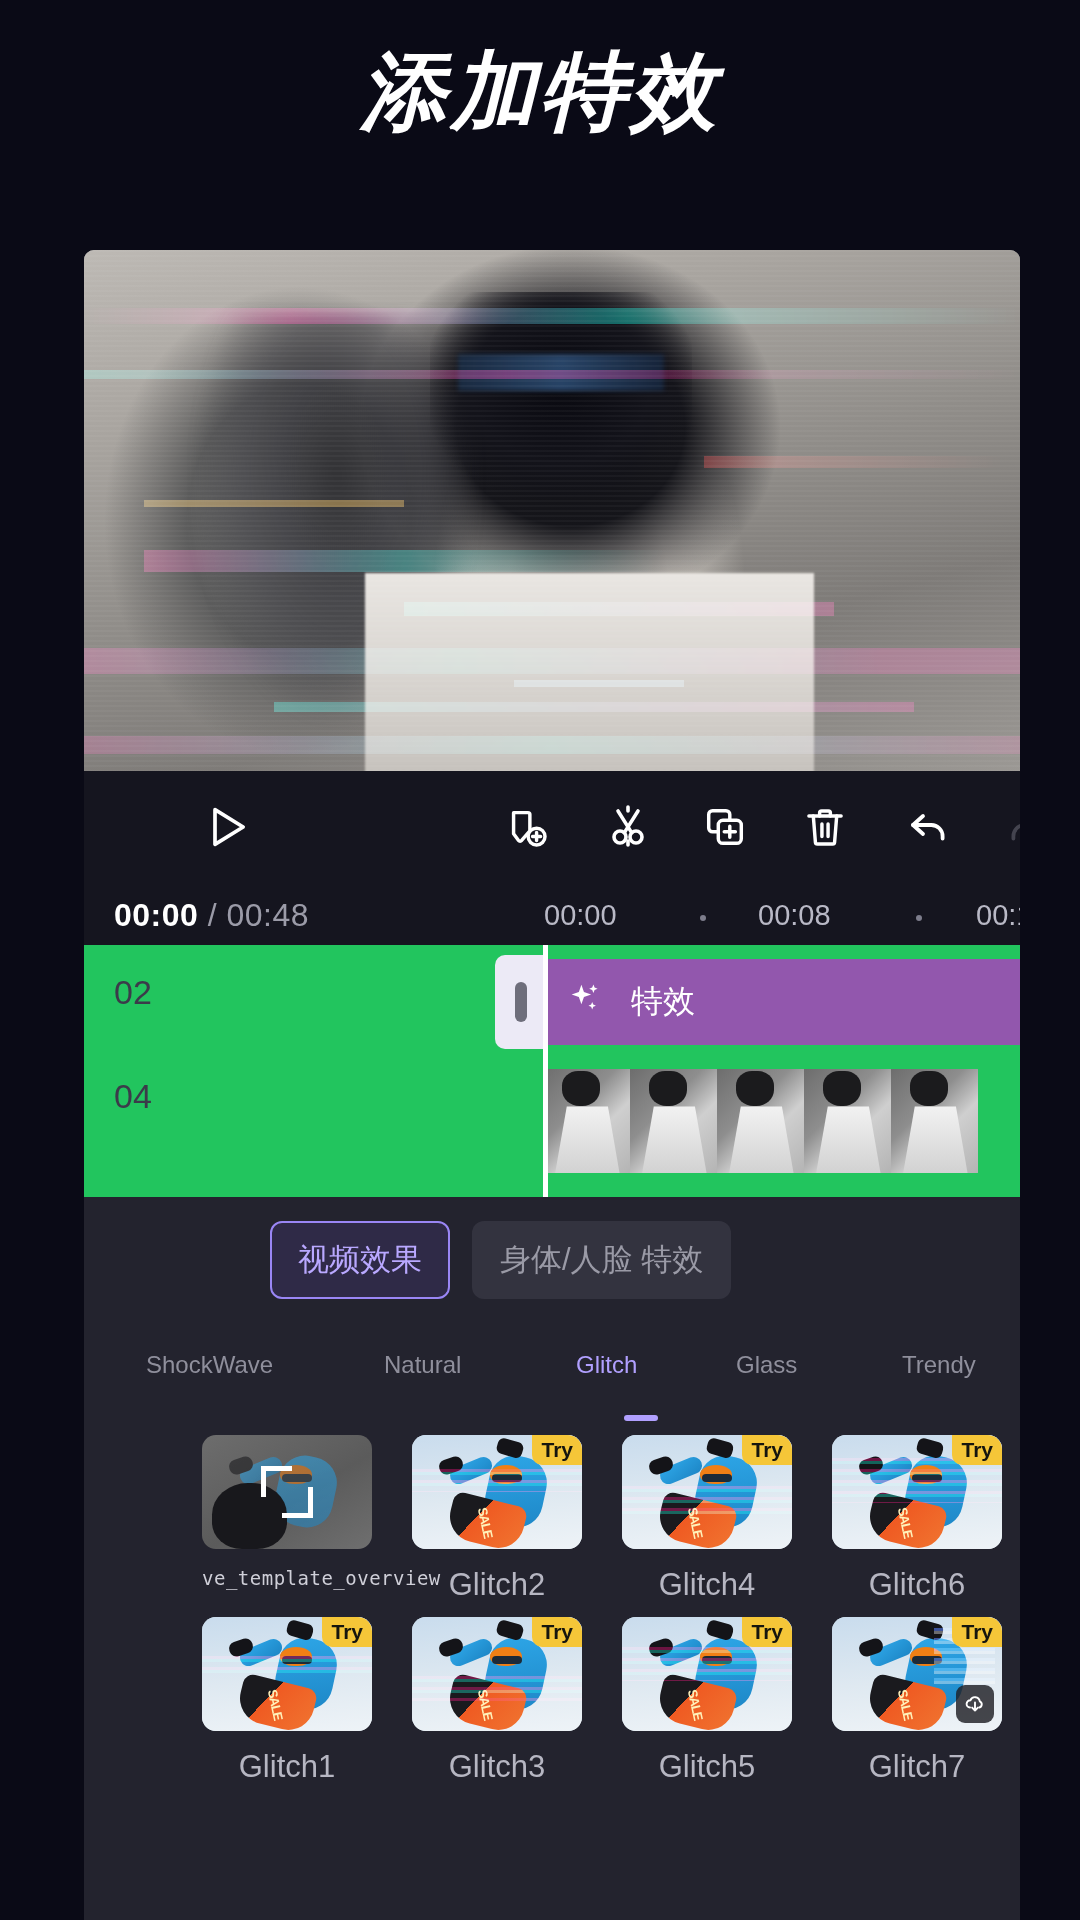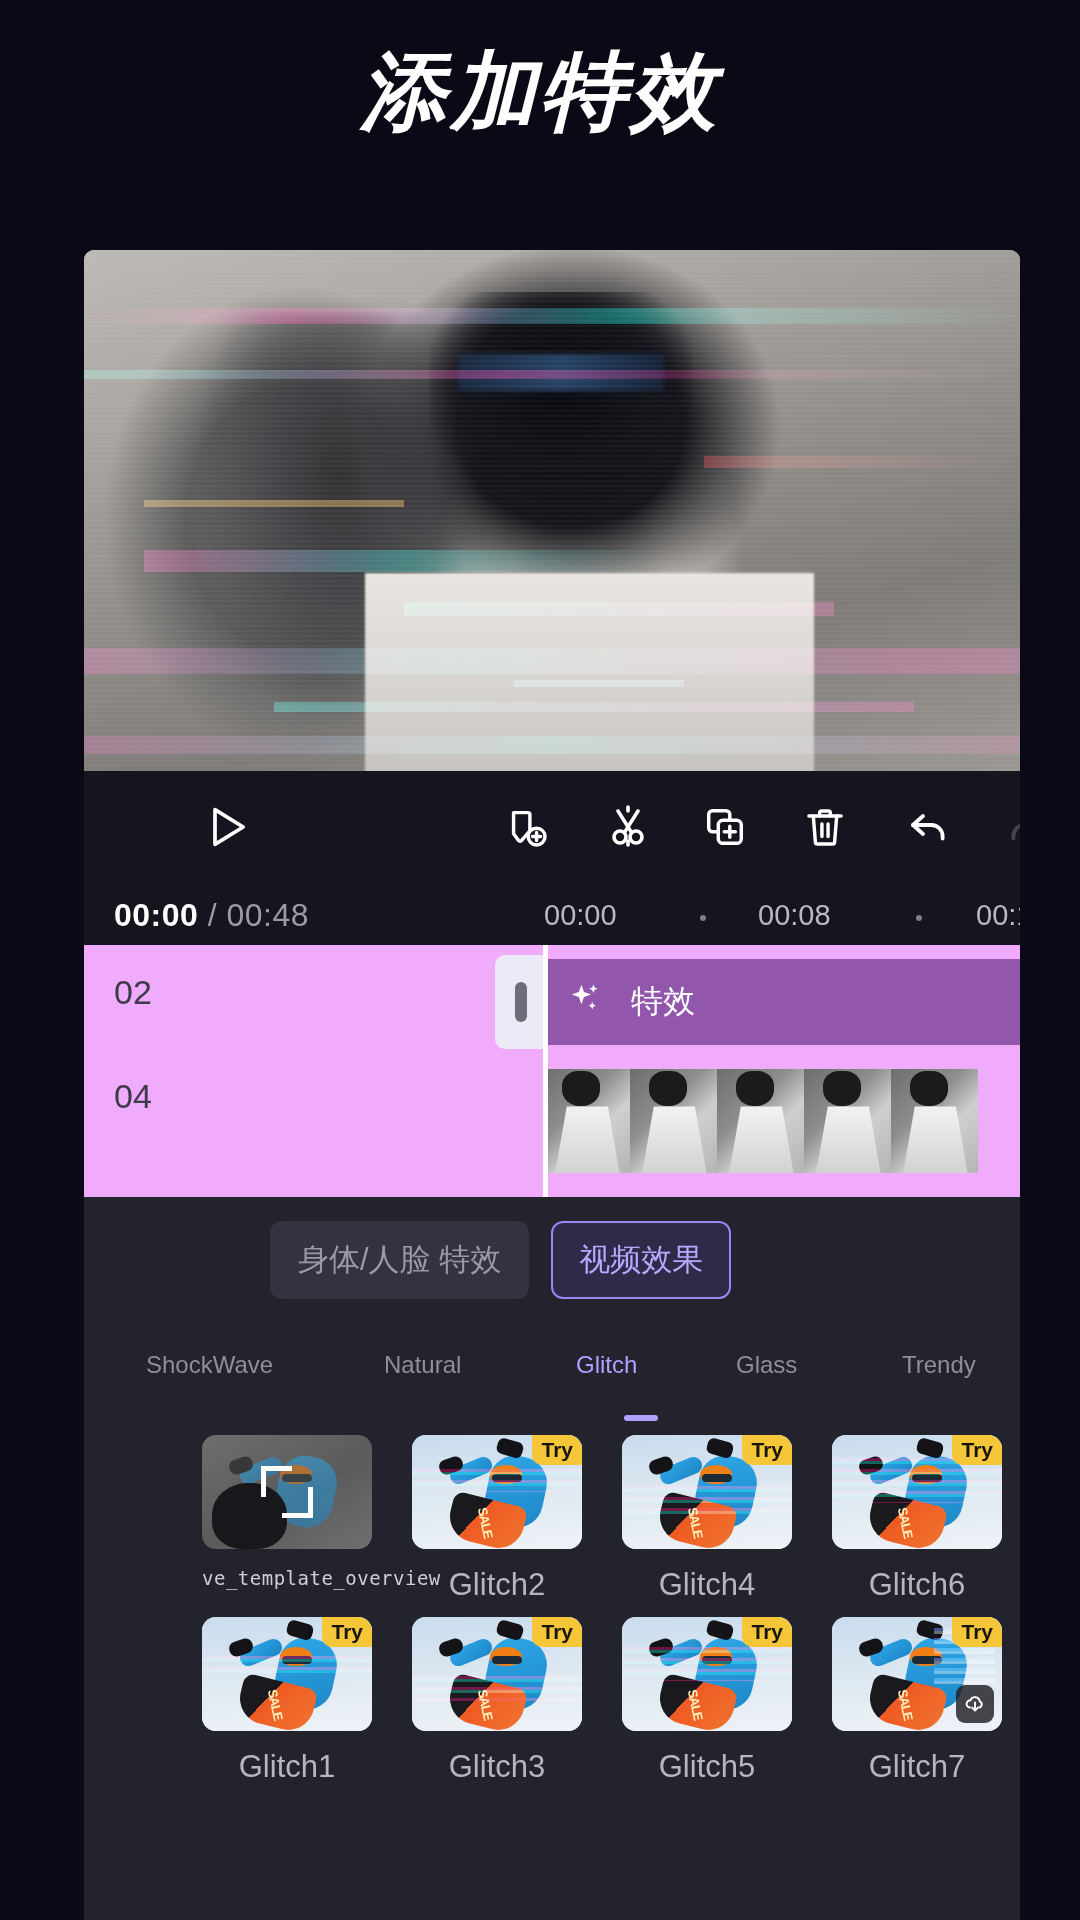--- a/index.html
+++ b/index.html
@@ -64,21 +64,21 @@
 
   
   .timerow{position:relative;height:62px;background:#15151f;}
   .tcode{position:absolute;left:30px;top:14px;font-size:32px;font-weight:bold;color:#fff;letter-spacing:.5px;}
   .tcode .tot{color:#9b9ba8;font-weight:normal;}
   .ruler{position:absolute;left:460px;top:16px;right:0;height:40px;}
   .ruler span{position:absolute;top:0;font-size:29px;color:#b9b9c6;}
   .ruler .dot{width:6px;height:6px;border-radius:50%;background:#7d7d8c;top:16px;}
 
   
-  .timeline{position:relative;height:252px;background:#f0abfc;overflow:hidden;}
+  .timeline{position:relative;height:252px;background:#22c55e;overflow:hidden;}
   .tracknum{position:absolute;left:30px;font-size:34px;color:#3b3b4a;font-weight:500;}
   .fxclip{
     position:absolute;left:459px;top:14px;height:86px;width:700px;
     background:#9257ad;border-radius:5px;display:flex;align-items:center;
   }
   .fxhandle{
     position:absolute;left:-48px;top:-4px;width:52px;height:94px;
     background:#eceaf6;border-radius:10px 0 0 10px;
     display:flex;align-items:center;justify-content:center;
   }
@@ -273,22 +273,22 @@
         <u></u>
         <u></u>
       </div>
 
       <div class="playhead"></div>
     </div>
 
     <div class="panel">
 
       <div class="pillrow">
+        <div class="pill on">视频效果</div>
         <div class="pill off">身体/人脸 特效</div>
-        <div class="pill on">视频效果</div>
       </div>
 
       <div class="cattabs">
         <span style="left:62px">ShockWave</span>
         <span style="left:300px">Natural</span>
         <span class="on" style="left:492px">Glitch</span>
         <span style="left:652px">Glass</span>
         <span style="left:818px">Trendy</span>
 
         <div class="catunder" style="left:540px"></div>

